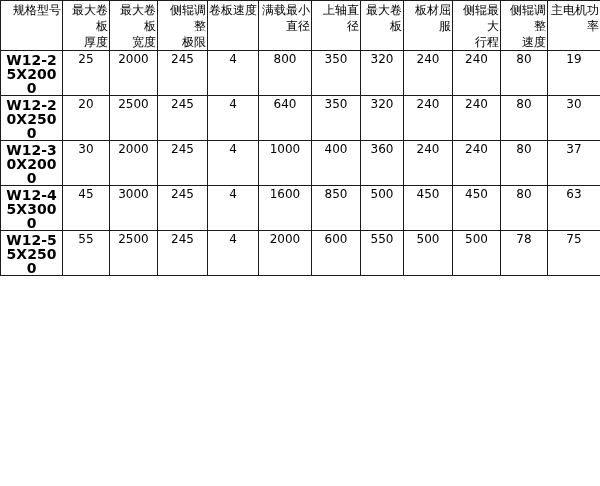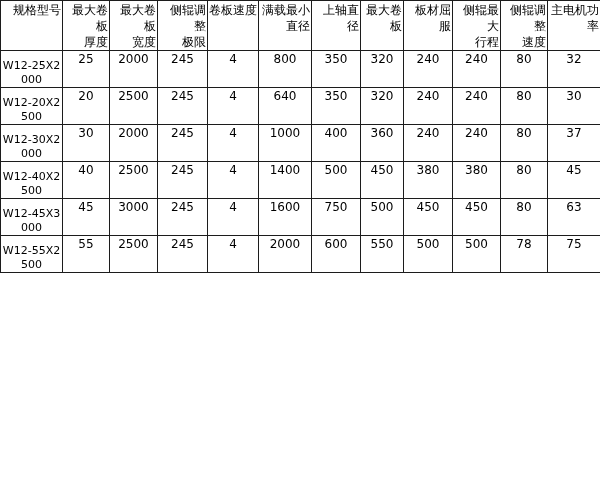--- a/index.html
+++ b/index.html
@@ -40,24 +40,25 @@
     text-align: right;
   }
   td {
     font-size: 12px;
     line-height: 14px;
   }
   tr.data-row {
     height: 31.7px;
   }
   td.model-cell {
-    font-size: 11px;
+    font-size: 14px;
     line-height: 14px;
     word-break: break-all;
-    padding-top: 8px;
+    padding-top: 2px;
+    font-weight: bold;
   }
 </style>
 </head>
 <body>
 
 <div class="table-wrap">
   <table class="spec-table">
     <colgroup>
       <col style="width:62px">
       <col style="width:47px">
@@ -101,21 +102,21 @@
           <td class="num-cell">25</td>
           <td class="num-cell">2000</td>
           <td class="num-cell">245</td>
           <td class="num-cell">4</td>
           <td class="num-cell">800</td>
           <td class="num-cell">350</td>
           <td class="num-cell">320</td>
           <td class="num-cell">240</td>
           <td class="num-cell">240</td>
           <td class="num-cell">80</td>
-          <td class="num-cell">32</td>
+          <td class="num-cell">19</td>
         </tr>
         <tr class="data-row">
           <td class="model-cell">W12-20X2500</td>
           <td class="num-cell">20</td>
           <td class="num-cell">2500</td>
           <td class="num-cell">245</td>
           <td class="num-cell">4</td>
           <td class="num-cell">640</td>
           <td class="num-cell">350</td>
           <td class="num-cell">320</td>
@@ -132,41 +133,27 @@
           <td class="num-cell">4</td>
           <td class="num-cell">1000</td>
           <td class="num-cell">400</td>
           <td class="num-cell">360</td>
           <td class="num-cell">240</td>
           <td class="num-cell">240</td>
           <td class="num-cell">80</td>
           <td class="num-cell">37</td>
         </tr>
         <tr class="data-row">
-          <td class="model-cell">W12-40X2500</td>
-          <td class="num-cell">40</td>
-          <td class="num-cell">2500</td>
-          <td class="num-cell">245</td>
-          <td class="num-cell">4</td>
-          <td class="num-cell">1400</td>
-          <td class="num-cell">500</td>
-          <td class="num-cell">450</td>
-          <td class="num-cell">380</td>
-          <td class="num-cell">380</td>
-          <td class="num-cell">80</td>
-          <td class="num-cell">45</td>
-        </tr>
-        <tr class="data-row">
           <td class="model-cell">W12-45X3000</td>
           <td class="num-cell">45</td>
           <td class="num-cell">3000</td>
           <td class="num-cell">245</td>
           <td class="num-cell">4</td>
           <td class="num-cell">1600</td>
-          <td class="num-cell">750</td>
+          <td class="num-cell">850</td>
           <td class="num-cell">500</td>
           <td class="num-cell">450</td>
           <td class="num-cell">450</td>
           <td class="num-cell">80</td>
           <td class="num-cell">63</td>
         </tr>
         <tr class="data-row">
           <td class="model-cell">W12-55X2500</td>
           <td class="num-cell">55</td>
           <td class="num-cell">2500</td>

